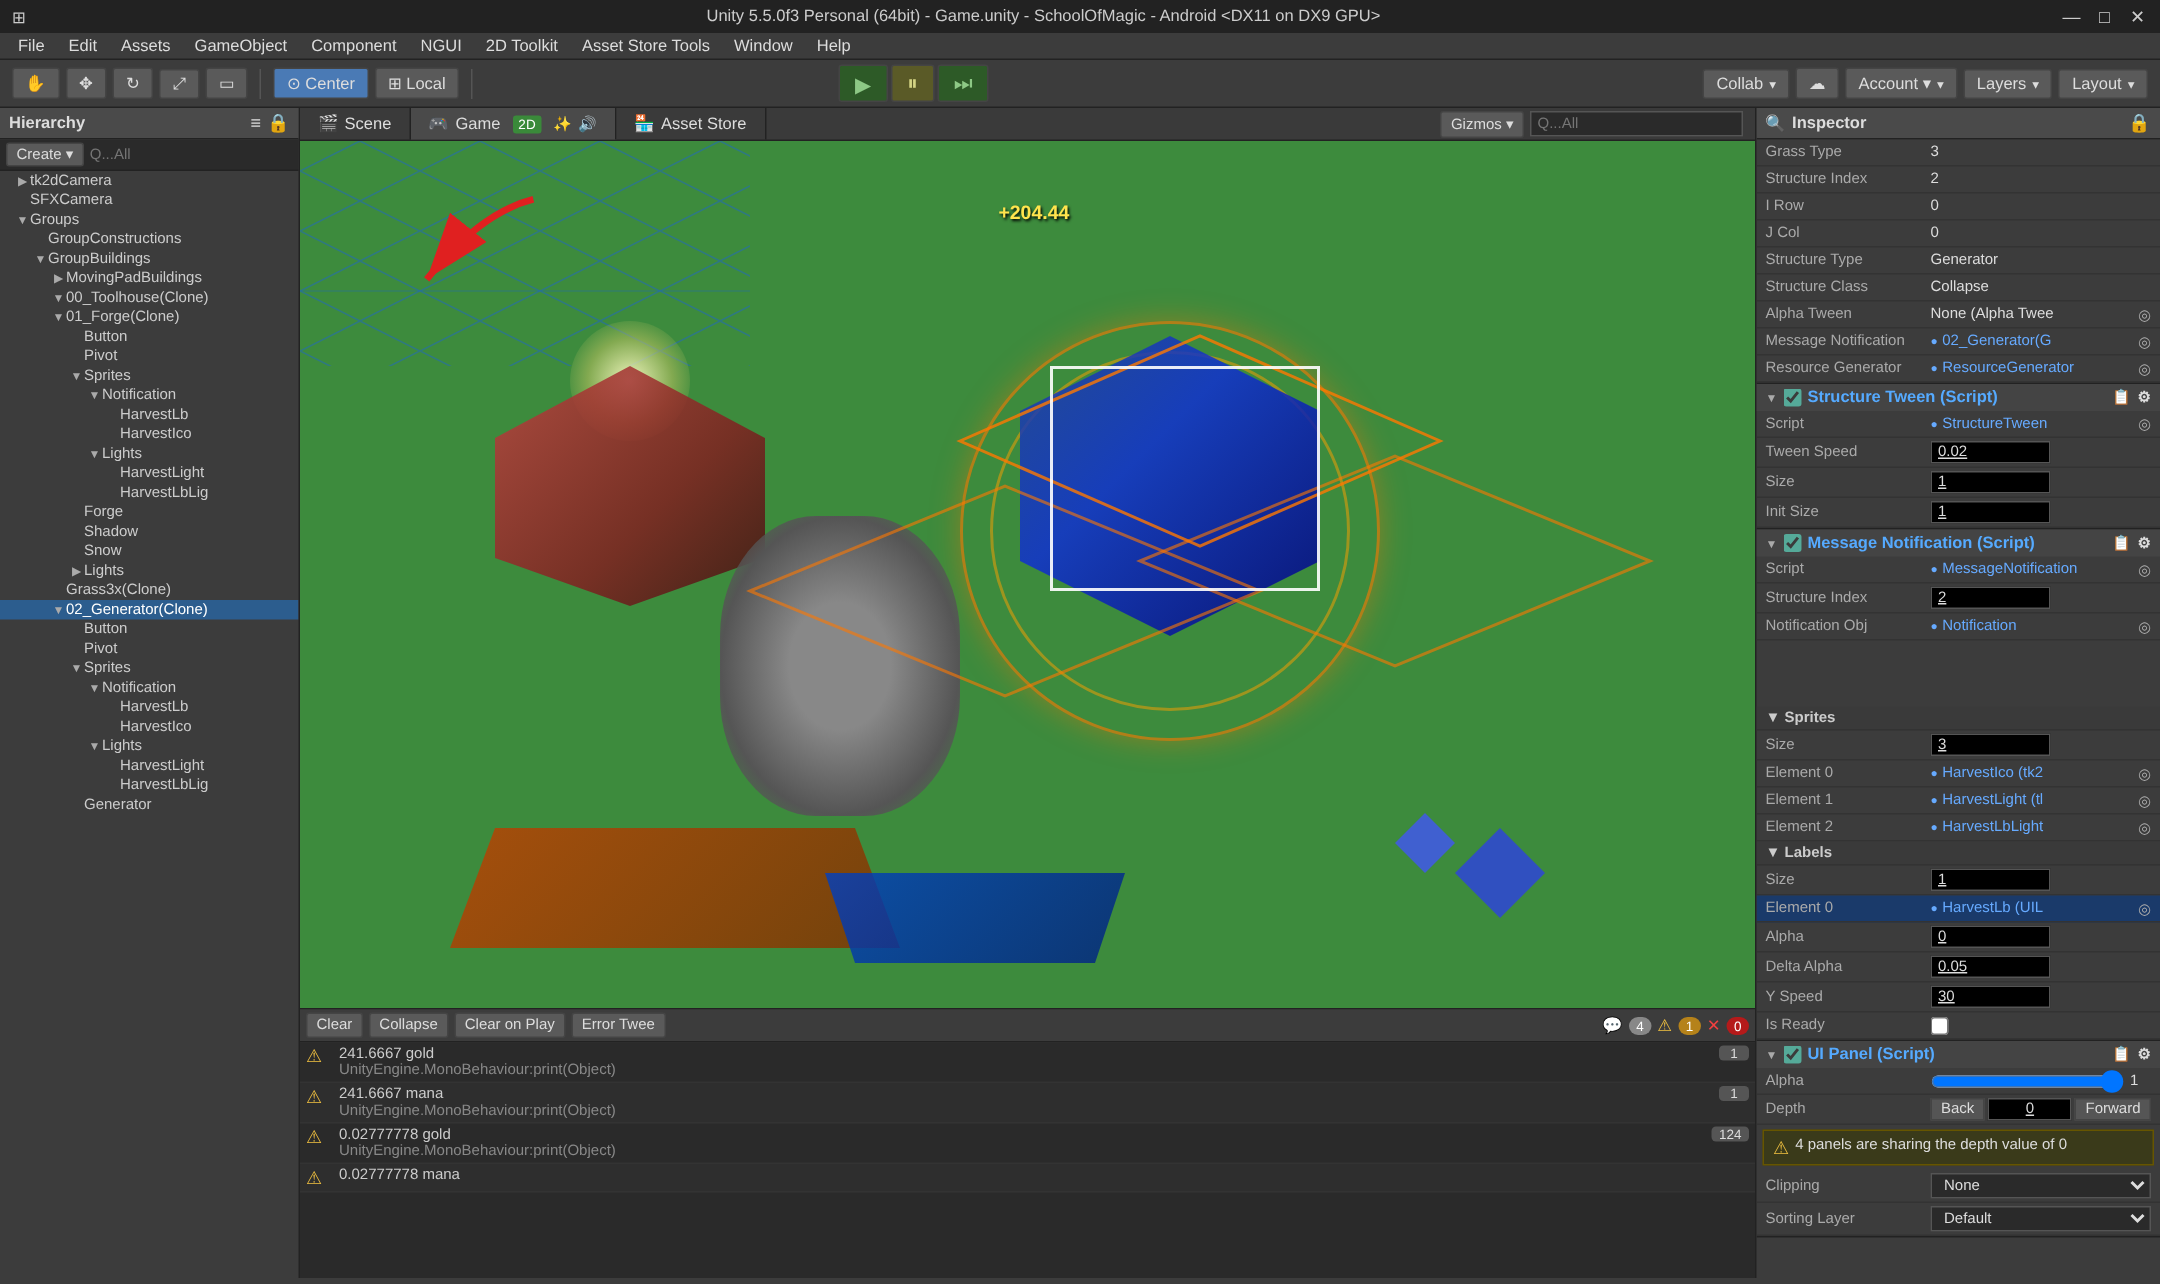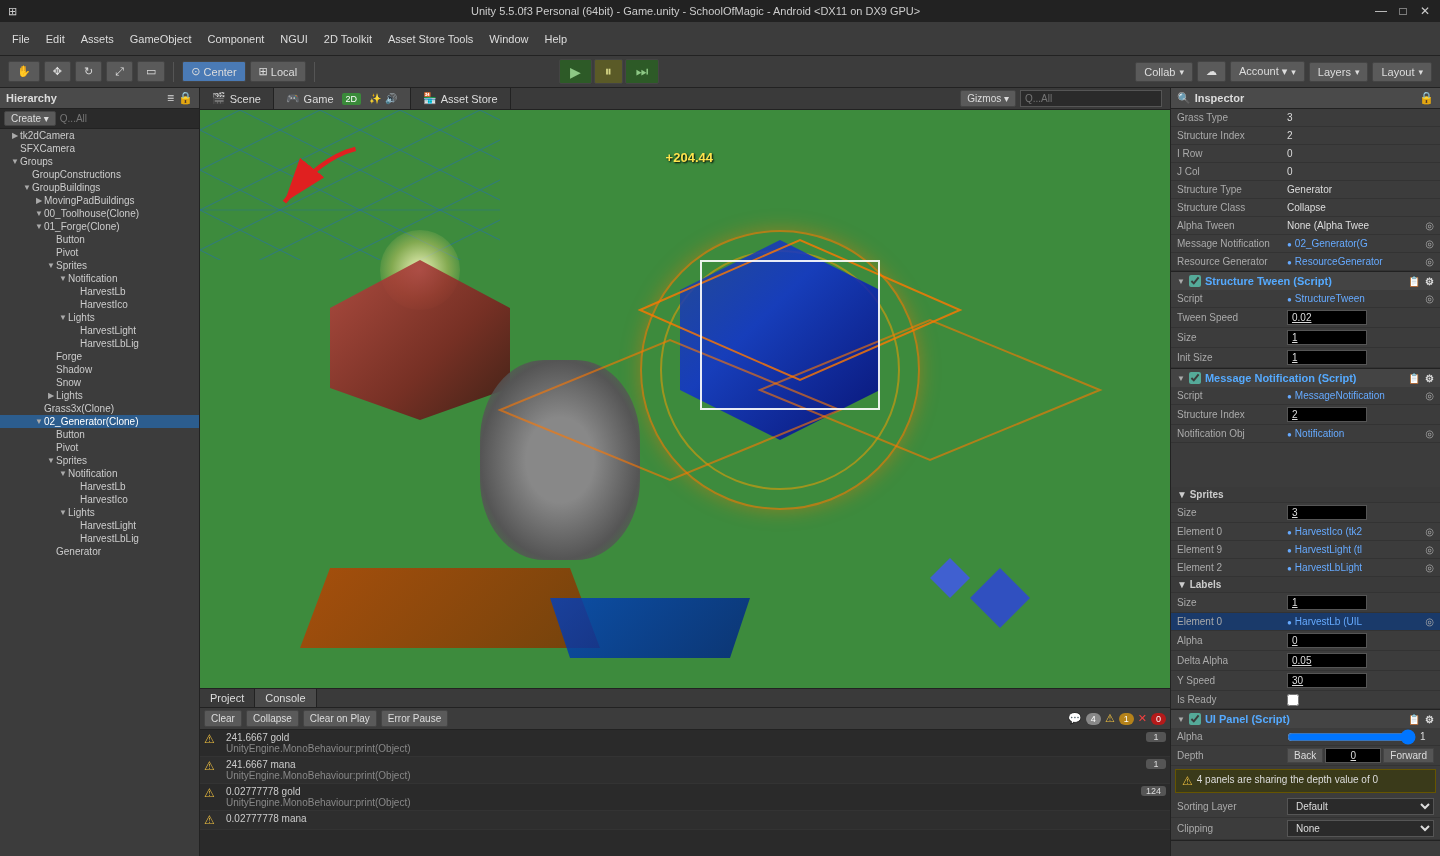--- a/index.html
+++ b/index.html
@@ -16,21 +16,21 @@
       font-size: 11px;
       justify-content: space-between;
     }
     #title-bar .title { flex: 1; text-align: center; }
     #title-bar .controls { display: flex; gap: 8px; }
     #title-bar .ctrl-btn { width: 14px; height: 14px; display: flex; align-items: center; justify-content: center; color: #ccc; font-size: 12px; cursor: pointer; }
 
     
     #menu-bar {
       background: #3c3c3c;
-      height: 34px;
+      height: 18px;
       display: flex;
       align-items: center;
       padding: 0 4px;
       border-bottom: 1px solid #222;
     }
     #menu-bar .menu-item {
       padding: 2px 8px;
       color: #ddd;
       cursor: pointer;
       font-size: 11px;
@@ -648,33 +648,25 @@
         <polygon points="440,200 600,130 760,200 600,270" fill="none" stroke="rgba(255,120,0,0.8)" stroke-width="2"></polygon>
         <polygon points="300,300 470,230 640,300 470,370" fill="none" stroke="rgba(255,120,0,0.6)" stroke-width="2"></polygon>
         <polygon points="560,280 730,210 900,280 730,350" fill="none" stroke="rgba(255,120,0,0.6)" stroke-width="2"></polygon>
       </svg>
 
       <div style="position:absolute;bottom:60px;right:140px;width:60px;height:60px;background:#3050c0;clip-path:polygon(50% 0%,100% 50%,50% 100%,0% 50%);z-index:6;"></div>
       <div style="position:absolute;bottom:90px;right:200px;width:40px;height:40px;background:#4060d0;clip-path:polygon(50% 0%,100% 50%,50% 100%,0% 50%);z-index:6;"></div>
     </div>
 
     <div id="bottom">
-      <div id="bottom-tabs">
-        <div class="bottom-tab">
-          <span>Project</span>
-        </div>
-        <div class="bottom-tab active">
-          <span>Console</span>
-        </div>
-      </div>
       <div id="console-toolbar">
         <button class="console-btn">Clear</button>
         <button class="console-btn">Collapse</button>
         <button class="console-btn">Clear on Play</button>
-        <button class="console-btn">Error Pause</button>
+        <button class="console-btn">Error Twee</button>
         <div style="margin-left:auto;display:flex;gap:4px;align-items:center;">
           <span style="display:flex;align-items:center;gap:2px;">
             <span style="color:#8af;">💬</span>
             <span class="badge">4</span>
           </span>
           <span style="display:flex;align-items:center;gap:2px;">
             <span style="color:#f0c040;">⚠</span>
             <span class="badge warn">1</span>
           </span>
           <span style="display:flex;align-items:center;gap:2px;">
@@ -817,21 +809,21 @@
       <div class="inspector-row">
         <span class="label">Size</span>
         <input type="text" value="3" style="width: 80px;">
       </div>
       <div class="inspector-row">
         <span class="label">Element 0</span>
         <span class="value link">HarvestIco (tk2</span>
         <span style="color:#aaa;font-size:10px;cursor:pointer;">◎</span>
       </div>
       <div class="inspector-row">
-        <span class="label">Element 9</span>
+        <span class="label">Element 1</span>
         <span class="value link">HarvestLight (tl</span>
         <span style="color:#aaa;font-size:10px;cursor:pointer;">◎</span>
       </div>
       <div class="inspector-row">
         <span class="label">Element 2</span>
         <span class="value link">HarvestLbLight</span>
         <span style="color:#aaa;font-size:10px;cursor:pointer;">◎</span>
       </div>
 
       <div style="background:#3a3a3a;padding:2px 6px;font-size:10px;font-weight:bold;color:#ccc;border-bottom:1px solid #333;">
@@ -887,29 +879,29 @@
           <button class="nav-btn">Back</button>
           <input type="text" value="0" style="">
           <button class="nav-btn">Forward</button>
         </div>
       </div>
       <div class="warning-box">
         <span class="warn-icon">⚠</span>
         <span>4 panels are sharing the depth value of 0</span>
       </div>
       <div class="inspector-row">
-        <span class="label">Sorting Layer</span>
-        <select class="dropdown-field">
-          <option>Default</option>
-        </select>
-      </div>
-      <div class="inspector-row">
         <span class="label">Clipping</span>
         <select class="dropdown-field">
           <option>None</option>
           <option>SoftClip</option>
           <option>TextureMask</option>
         </select>
       </div>
+      <div class="inspector-row">
+        <span class="label">Sorting Layer</span>
+        <select class="dropdown-field">
+          <option>Default</option>
+        </select>
+      </div>
     </div>
   </div>
 
 </div>
 
 </body></html>

